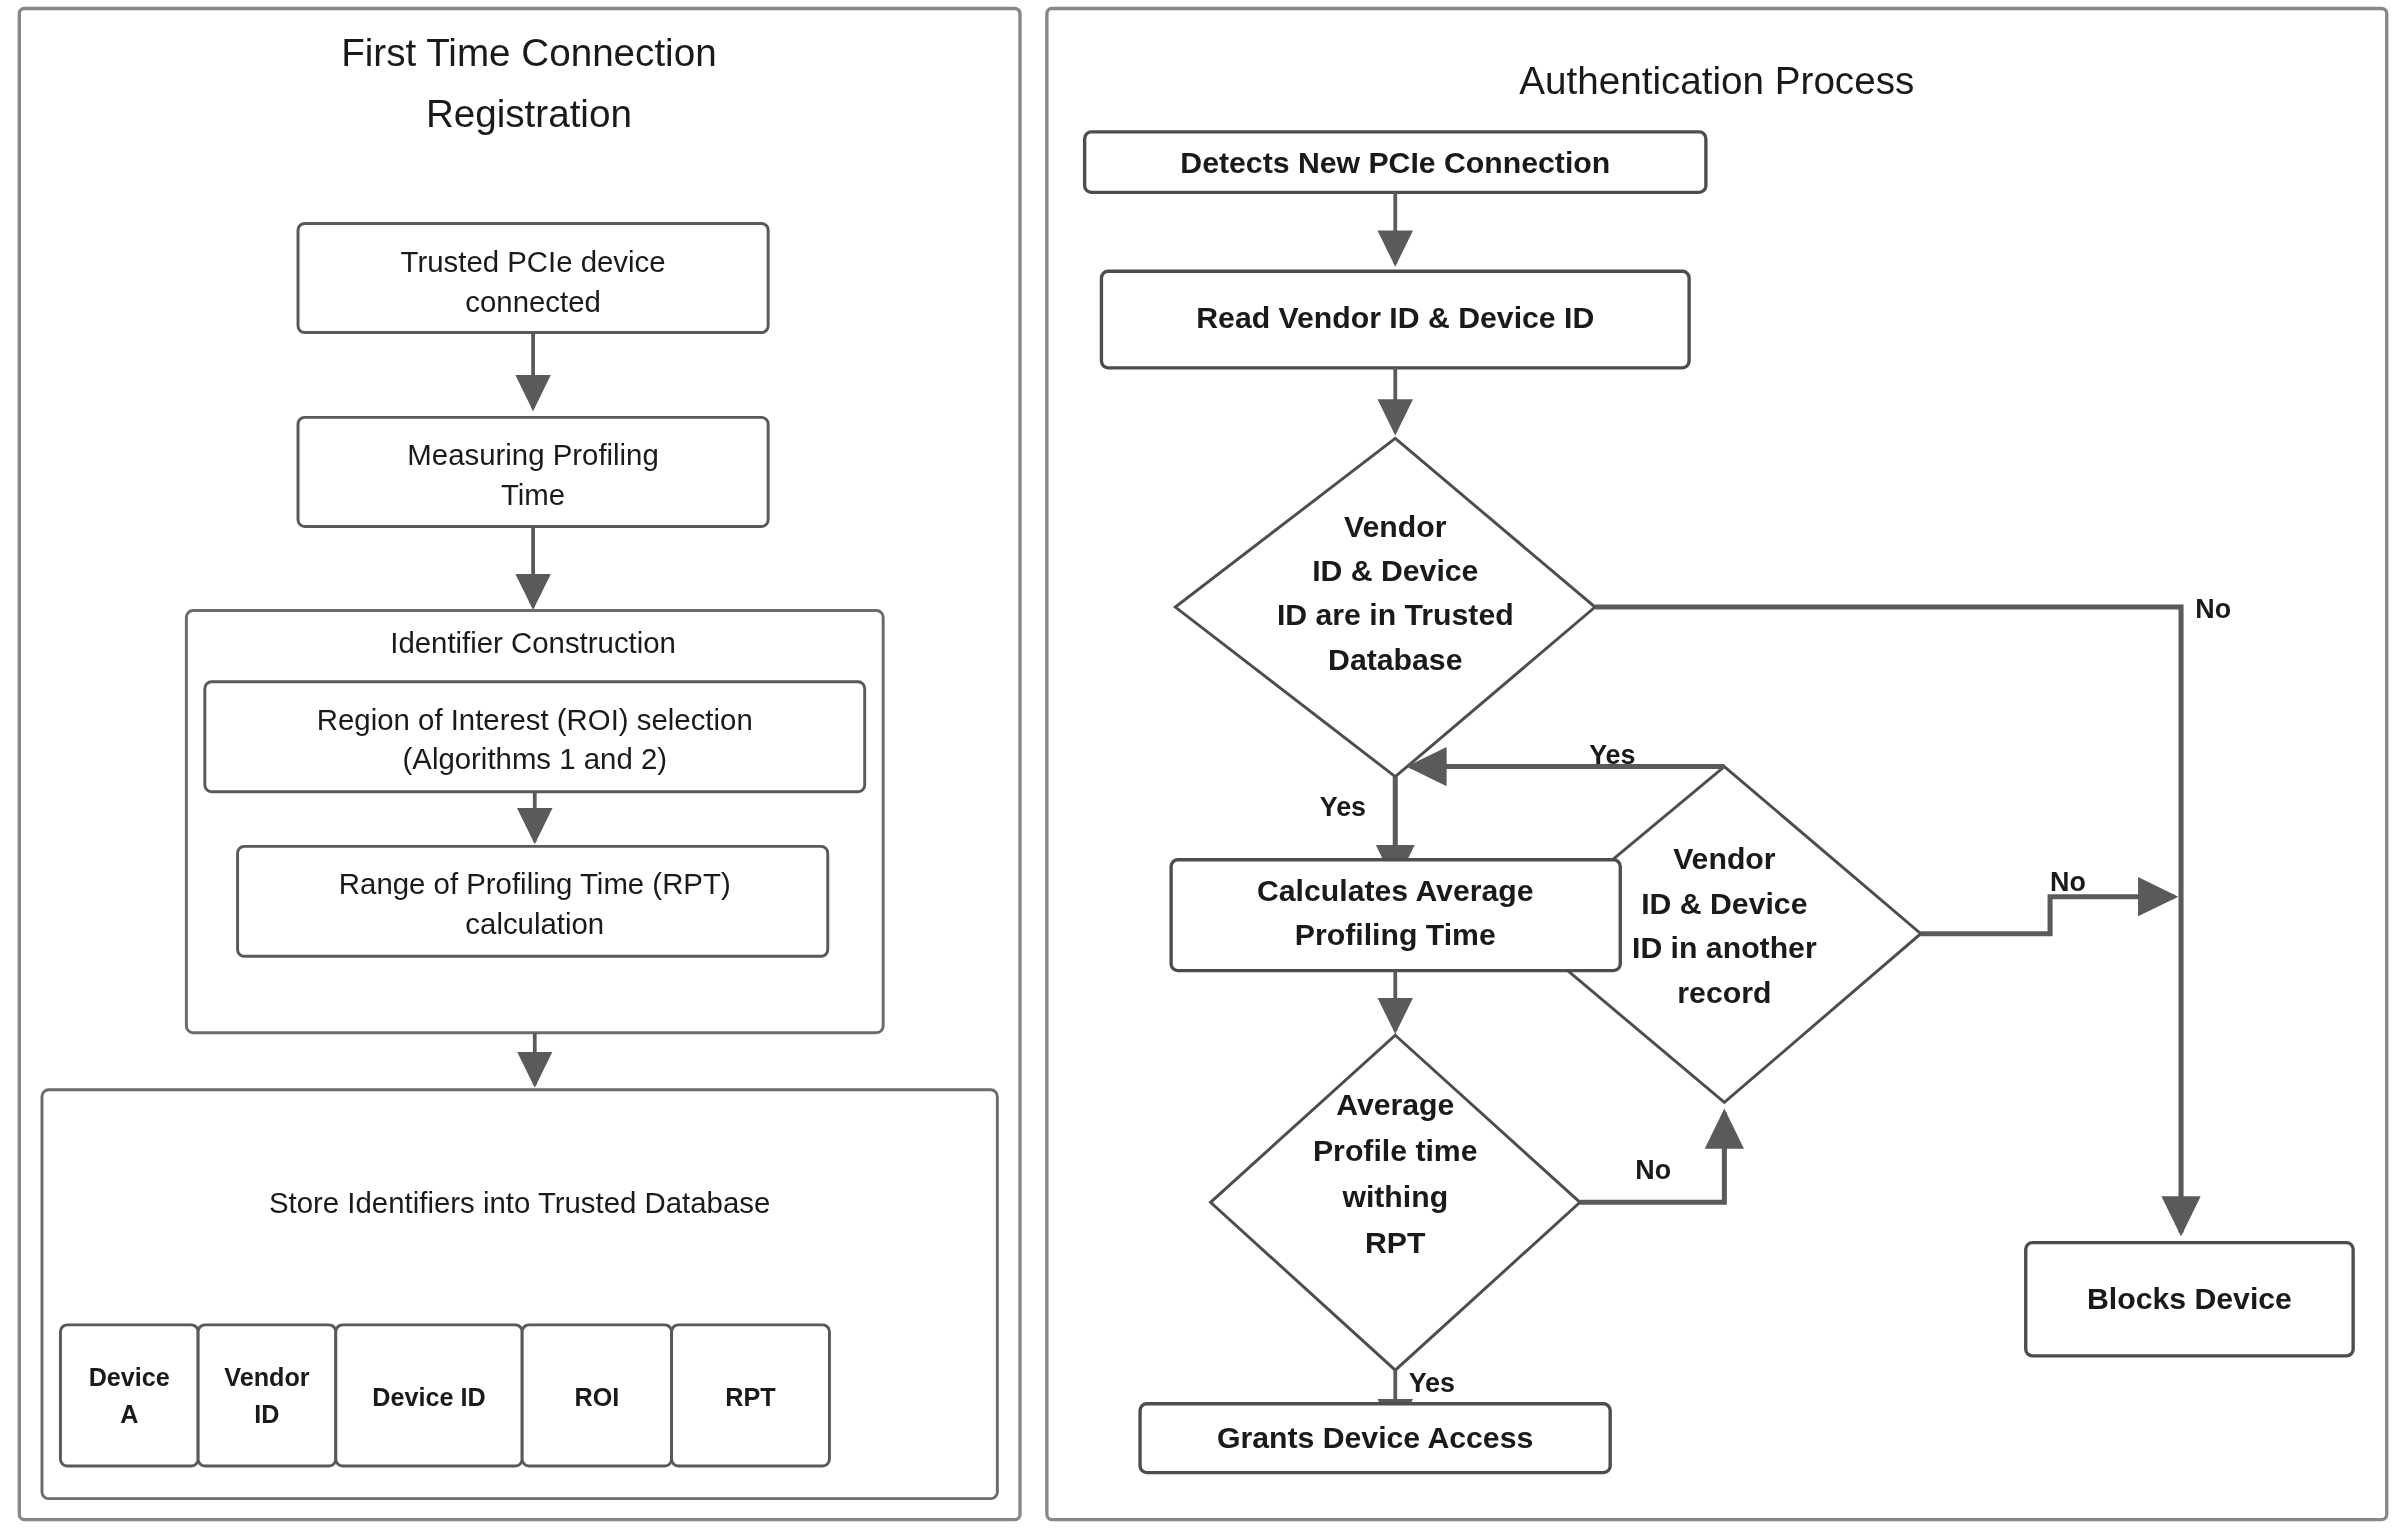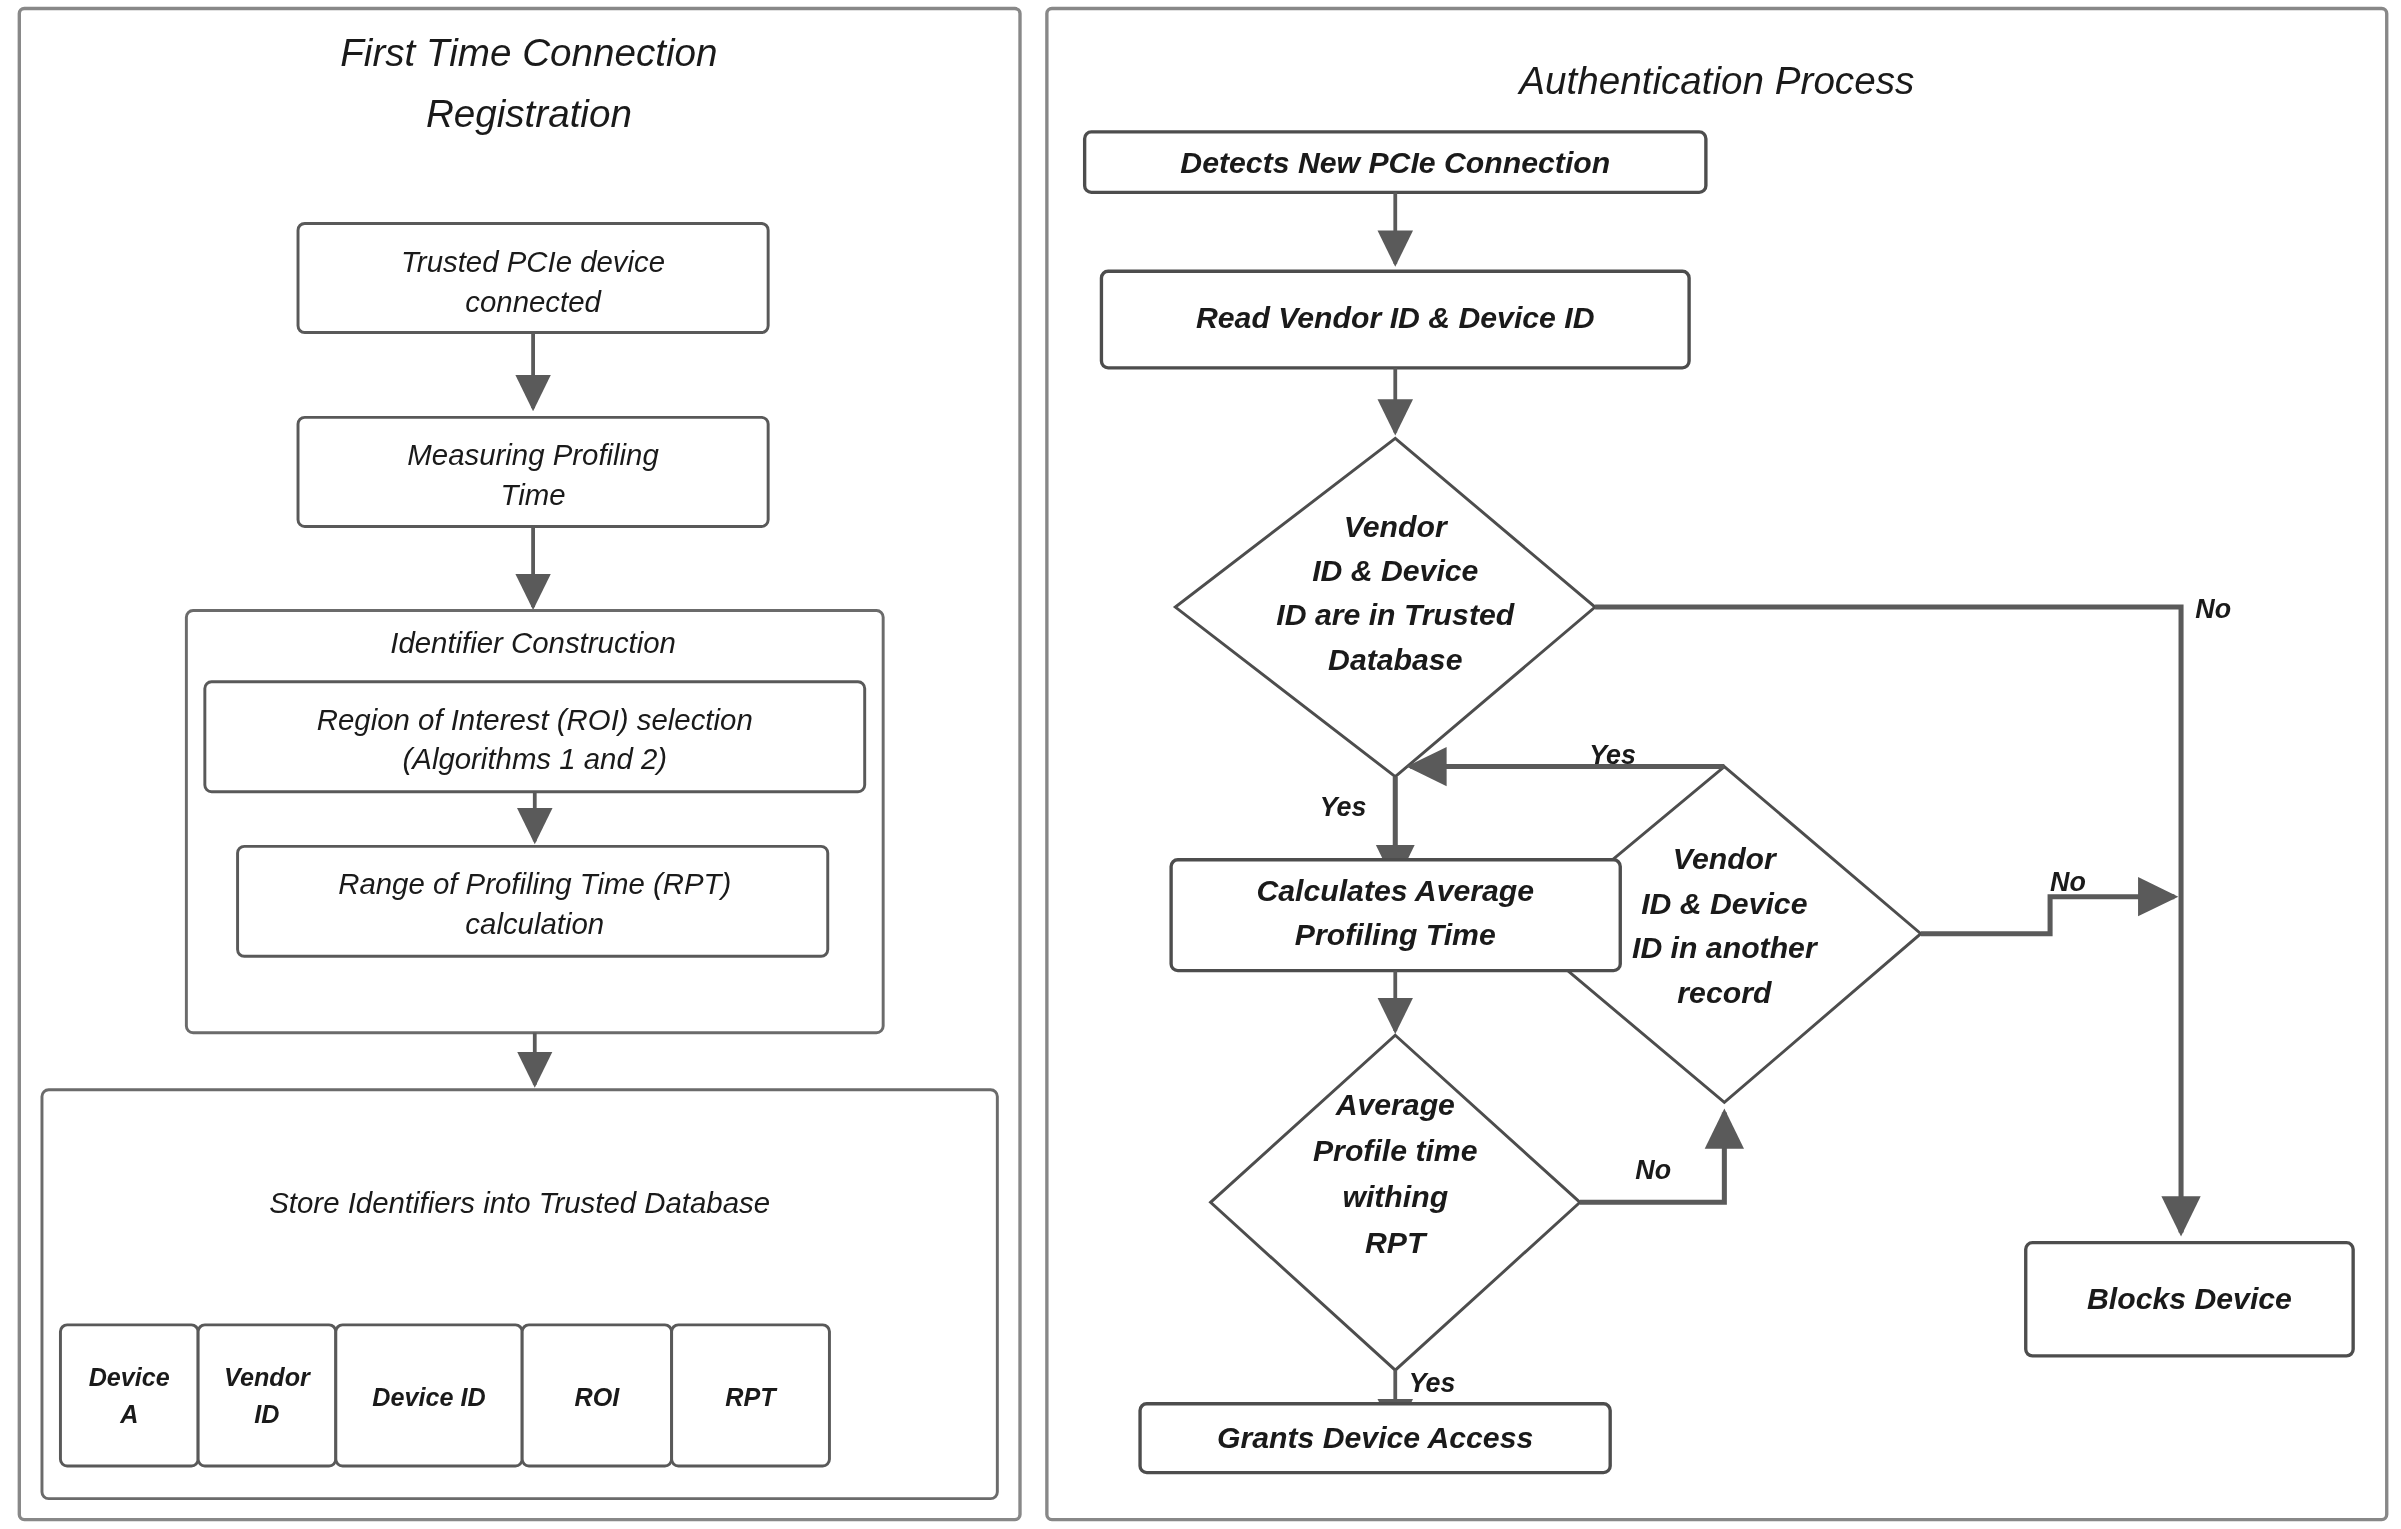--- a/index.html
+++ b/index.html
@@ -6,21 +6,20 @@
     margin: 0;
     padding: 0;
     background: #ffffff;
   }
   #canvas {
     position: relative;
     width: 2401px;
     height: 1529px;
     background: #ffffff;
     font-family: "Liberation Sans", sans-serif;
-    font-style: italic;
   }
   svg.diagram {
     position: absolute;
     top: 0; left: 0;
     width: 2401px;
     height: 1529px;
   }
   .panel-rect {
     fill: #ffffff;
     stroke: #888888;

